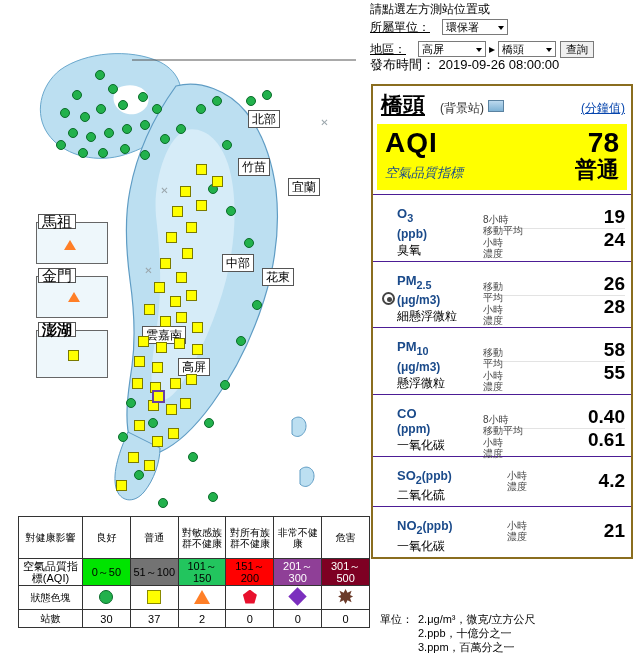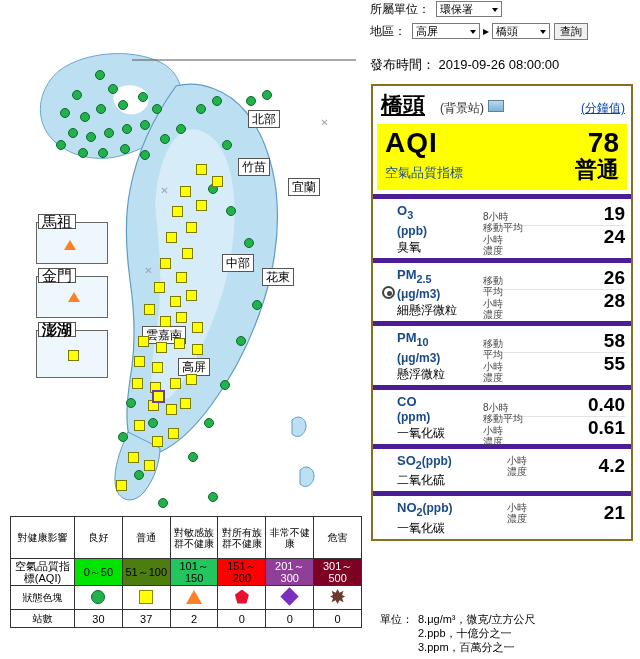--- a/index.html
+++ b/index.html
@@ -13,21 +13,21 @@
     position:relative;
     overflow:hidden;
   }
   
   #topbar { position:absolute; left:0; top:0; width:640px; height:56px; }
   #pubtime-top { position:absolute; left:170px; top:2px; font-size:13px; white-space:nowrap; }
   #aqi-label-top { position:absolute; left:170px; top:20px; font-size:13px; white-space:nowrap; }
 
   #right-controls { position:absolute; left:370px; top:0px; width:270px; }
   .ctl-row { display:flex; align-items:center; height:18px; font-size:12px; white-space:nowrap; }
-  .ctl-row .lbl { margin-right:6px; }
+  .ctl-row .lbl { margin-right:12px;text-decoration:underline; }
   .sel {
     border:1px solid #7a7a7a; background:#fff; height:16px; line-height:14px;
     font-size:11px; padding:0 14px 0 3px; position:relative; display:inline-block;
     min-width:52px; color:#000;
   }
   .sel::after {
     content:""; position:absolute; right:3px; top:6px;
     border-left:3px solid transparent; border-right:3px solid transparent;
     border-top:4px solid #000;
   }
@@ -57,21 +57,21 @@
   .mk-circle { width:10px; height:10px; border-radius:50%; background:#22b14c; border:1px solid #0a6b2a; }
   .mk-square { width:11px; height:11px; background:#ffff00; border:1px solid #7a7a00; }
   .mk-square-sel { width:13px; height:13px; background:#ffff00; border:2px solid #6a3fa0; }
   .mk-tri {
     width:0; height:0; border-left:6px solid transparent; border-right:6px solid transparent;
     border-bottom:10px solid #ff7f27;
   }
   .mk-x { width:9px; height:9px; color:#9aa5ab; font-size:10px; line-height:9px; text-align:center; }
 
   
-  #legend { position:absolute; left:10px; top:516px; width:352px; }
+  #legend { position:absolute; left:18px; top:516px; width:352px; }
   table.lg { border-collapse:collapse; width:352px; font-size:11px; table-layout:fixed; }
   table.lg td, table.lg th {
     border:1px solid #333; text-align:center; vertical-align:middle; padding:1px;
     font-weight:normal;
   }
   .lg-head td { height:42px; font-size:10px; line-height:11px; }
   .lg-rng td { height:26px; font-size:11px; line-height:12px; font-weight:bold; }
   .lg-ico td { height:24px; }
   .lg-cnt td { height:18px; }
   .firstcol { width:64px; font-size:10px; line-height:11px; }
@@ -97,24 +97,24 @@
     display:inline-block; width:16px; height:12px; margin-left:4px;
     background:linear-gradient(180deg,#bcd9ee 0%,#7fb3d5 100%); border:1px solid #5a82a0;
   }
   #aqi-band {
     background:#ffff00; margin:2px 4px 4px 4px; padding:3px 8px 5px 8px;
   }
   .aqi-row1 { display:flex; align-items:baseline; justify-content:space-between; }
   .aqi-word { font-size:28px; font-weight:bold; letter-spacing:1px; }
   .aqi-val { font-size:28px; font-weight:bold; }
   .aqi-row2 { display:flex; align-items:baseline; justify-content:space-between; margin-top:-4px; }
-  .aqi-sub { font-size:13px; color:#1a4a8a; }
+  .aqi-sub { font-size:13px; color:#1a4a8a;font-style:italic; }
   .aqi-stat { font-size:22px; font-weight:bold; }
 
-  .pol { display:flex; border-top:5px solid #4c1d95; padding:4px 6px 3px 6px; align-items:stretch; }
+  .pol { display:flex; border-top:1px solid #4c1d95; padding:11px 6px 3px 6px; align-items:stretch; }
   .pol-marker { width:18px; display:flex; align-items:center; justify-content:center; }
   .pol-marker .bullseye {
     width:13px; height:13px; border-radius:50%; border:2px solid #444; position:relative;
   }
   .pol-marker .bullseye::after {
     content:""; position:absolute; left:3px; top:3px; width:5px; height:5px; border-radius:50%; background:#444;
   }
   .pol-name { width:86px; font-size:13px; color:#1a4a8a; font-weight:bold; line-height:15px; }
   .pol-name .unit { font-weight:bold; font-size:12px; }
   .pol-name .cn { color:#000; font-weight:normal; font-size:12px; }
@@ -132,20 +132,23 @@
 </head>
 <body>
 
 <div id="topbar">
   <div id="pubtime-top">
     <span>發布時間：</span><span>2019/09/26 08:00</span>
   </div>
   <div id="aqi-label-top">空氣品質指標(AQI)</div>
 
   <div id="right-controls">
+    <div class="ctl-row">
+      <span>請點選左方測站位置或</span>
+    </div>
     <div class="ctl-row">
       <span class="lbl">所屬單位：</span>
       <span class="sel" style="min-width:66px">環保署</span>
     </div>
     <div class="ctl-row" style="margin-top:4px">
       <span class="lbl">地區：</span>
       <span class="sel" style="min-width:68px">高屏</span>
       <span style="margin:0 3px">▸</span>
       <span class="sel" style="min-width:58px">橋頭</span>
       <span class="btn-q">查詢</span>
@@ -296,21 +299,21 @@
       <td>良好</td>
       <td>普通</td>
       <td>對敏感族群不健康</td>
       <td>對所有族群不健康</td>
       <td>非常不健康</td>
       <td>危害</td>
     </tr>
     <tr class="lg-rng">
       <td class="firstcol" style="font-weight:normal">空氣品質指標(AQI)</td>
       <td style="background:#00e400">0～50</td>
-      <td style="background:#4d7c0f">51～100</td>
+      <td style="background:#737373">51～100</td>
       <td style="background:#22c55e">101～150</td>
       <td style="background:#ff0000">151～200</td>
       <td style="background:#8f3f97; color:#fff">201～300</td>
       <td style="background:#7e0023; color:#fff">301～500</td>
     </tr>
     <tr class="lg-ico">
       <td class="firstcol">狀態色塊</td>
       <td><span class="ico-circle"></span></td>
       <td><span class="ico-square"></span></td>
       <td><span class="ico-tri"></span></td>
@@ -483,17 +486,17 @@
         </span>
         <span class="pol-num">21</span>
       </div>
     </div>
   </div>
 </div>
 
 <div id="footnote">
   <span class="fn-lbl">單位：</span>
   <div class="fn-list">
-    <div>8.μg/m³，微克/立方公尺</div>
+    <div>2.μg/m³，微克/立方公尺</div>
     <div>2.ppb，十億分之一</div>
     <div>3.ppm，百萬分之一</div>
   </div>
 </div>
 
 </body></html>

